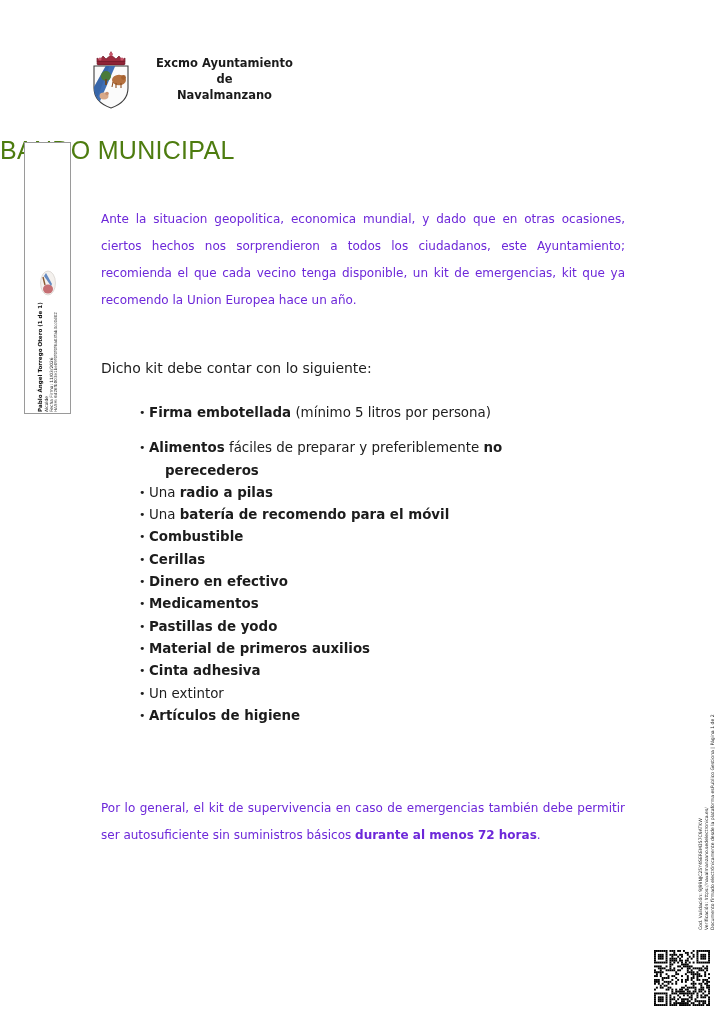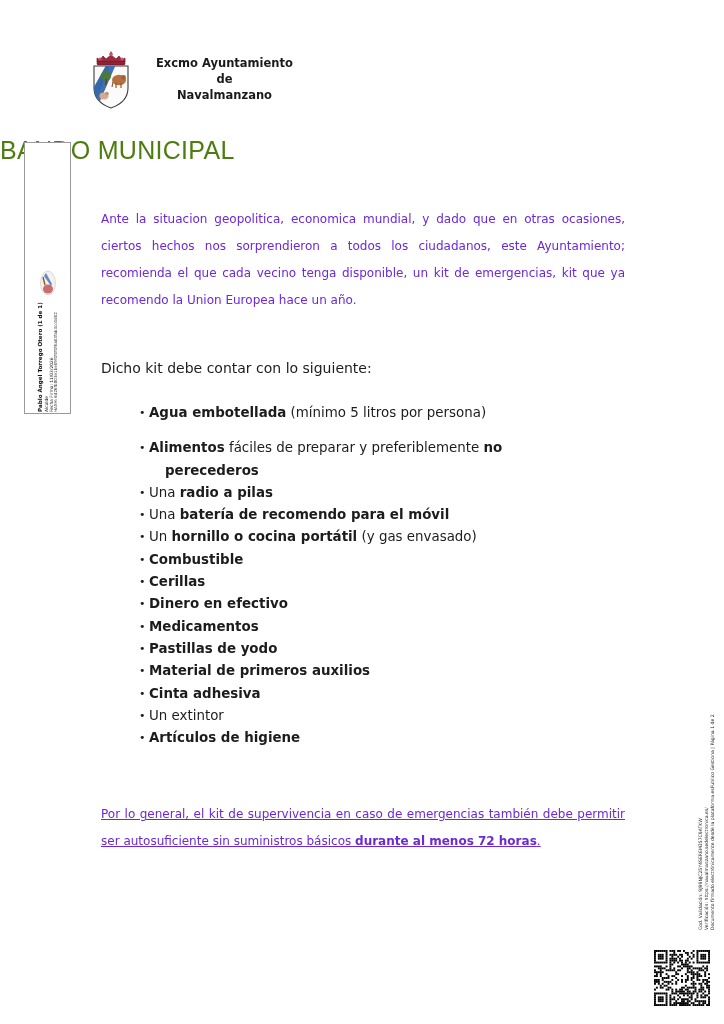--- a/index.html
+++ b/index.html
@@ -98,22 +98,21 @@
   }
   .kit-list li.gap-after { margin-bottom: 13px; }
   .kit-list li .b { font-weight: bold; }
   .kit-list li .cont {
     display: block;
     padding-left: 16px;
     font-weight: bold;
   }
 
   .closing {
-    margin-top: 52px;
-    text-decoration: underline;
+    margin-top: 68px;
   }
 
   
   .sig-box {
     position: absolute;
     left: 24px;
     top: 142px;
     width: 45px;
     height: 270px;
     border: 1px solid #9a9a9a;
@@ -239,25 +238,24 @@
 </div>
 
 <div class="doc-title">BANDO MUNICIPAL</div>
 
 <div class="content">
   <div class="para">Ante la situacion geopolitica, economica mundial, y dado que en otras ocasiones, ciertos hechos nos sorprendieron a todos los ciudadanos, este Ayuntamiento; recomienda el que cada vecino tenga disponible, un kit de emergencias, kit que ya recomendo la Union Europea hace un año.</div>
 
   <div class="lead-in">Dicho kit debe contar con lo siguiente:</div>
 
   <ul class="kit-list" id="kit-list">
-      <li class="gap-after"><span class="b">Agua embotellada</span><span> (mínimo 5 litros por persona)</span></li>
+      <li class="gap-after"><span class="b">Firma embotellada</span><span> (mínimo 5 litros por persona)</span></li>
       <li><span class="b">Alimentos</span><span> fáciles de preparar y preferiblemente </span><span class="b">no</span><span class="cont">perecederos</span></li>
       <li><span>Una </span><span class="b">radio a pilas</span></li>
       <li><span>Una </span><span class="b">batería de recomendo para el móvil</span></li>
-      <li><span>Un </span><span class="b">hornillo o cocina portátil</span><span> (y gas envasado)</span></li>
       <li><span class="b">Combustible</span></li>
       <li><span class="b">Cerillas</span></li>
       <li><span class="b">Dinero en efectivo</span></li>
       <li><span class="b">Medicamentos</span></li>
       <li><span class="b">Pastillas de yodo</span></li>
       <li><span class="b">Material de primeros auxilios</span></li>
       <li><span class="b">Cinta adhesiva</span></li>
       <li><span>Un extintor</span></li>
       <li><span class="b">Artículos de higiene</span></li>
     </ul>

